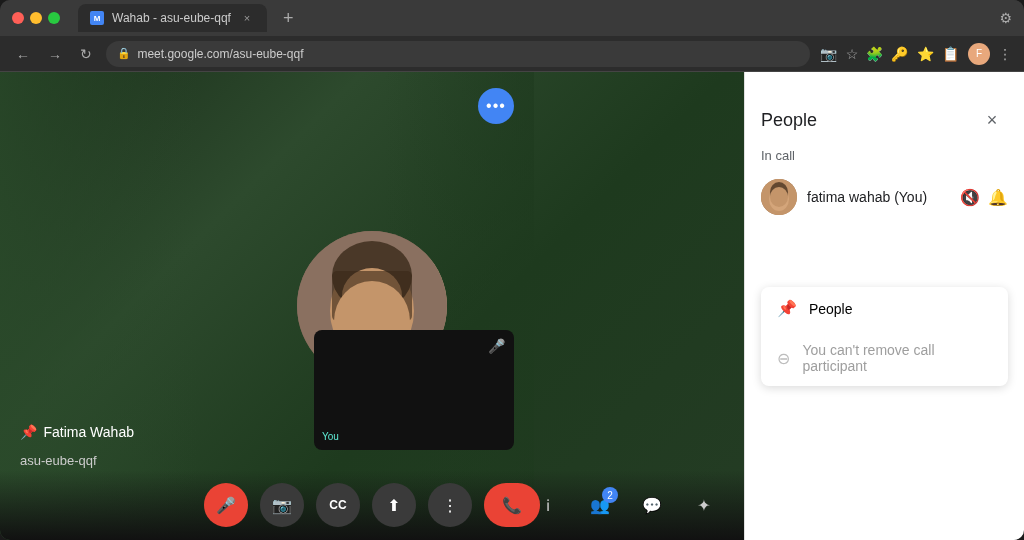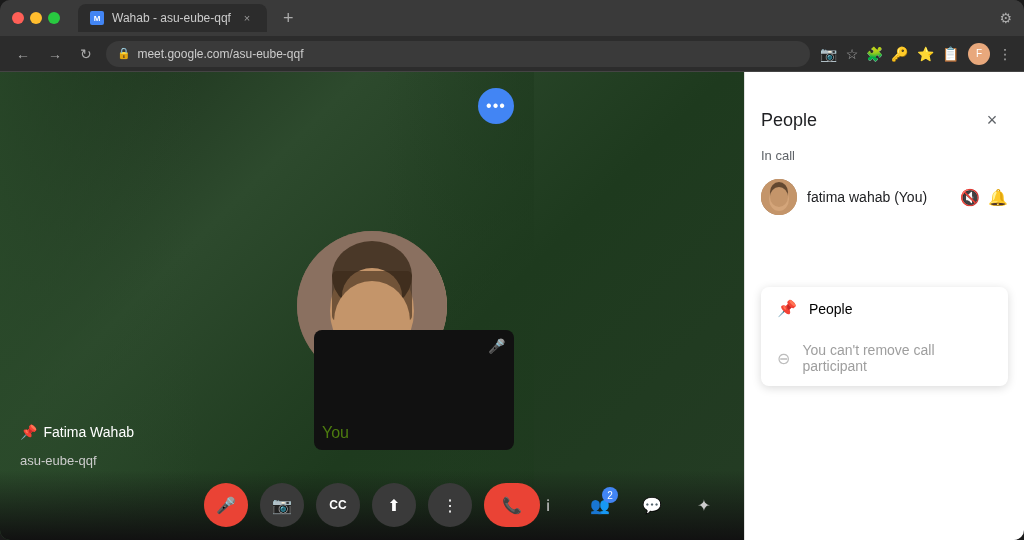--- a/index.html
+++ b/index.html
@@ -46,21 +46,21 @@
     
     .meet-code { position: absolute; bottom: 72px; left: 20px; color: #ccc; font-size: 13px; text-align: right; }
 
     
     .more-options-btn { position: absolute; top: 16px; right: 230px; width: 36px; height: 36px; border-radius: 50%; background: #4285f4; display: flex; align-items: center; justify-content: center; cursor: pointer; z-index: 5; }
     .more-dots { color: white; font-size: 16px; letter-spacing: 1px; }
 
     
     .self-video { position: absolute; bottom: 90px; right: 230px; width: 200px; height: 120px; background: #111; border-radius: 8px; overflow: hidden; display: flex; align-items: flex-end; padding: 8px; z-index: 3; }
     .self-video-muted { position: absolute; top: 8px; right: 8px; color: white; font-size: 14px; }
-    .self-label { color: #4d7c0f; font-size: 16px; }
+    .self-label { color: #5eead4; font-size: 10px; }
 
     
     .control-bar { position: absolute; bottom: 0; left: 0; right: 0; height: 70px; display: flex; align-items: center; justify-content: center; gap: 12px; padding: 0 20px; background: linear-gradient(to top, #111 0%, transparent 100%); z-index: 10; }
     .ctrl-btn { width: 44px; height: 44px; border-radius: 50%; border: none; cursor: pointer; display: flex; align-items: center; justify-content: center; font-size: 16px; }
     .ctrl-btn-red { background: #ea4335; color: white; }
     .ctrl-btn-dark { background: #3a3a3a; color: white; }
     .ctrl-btn-hangup { background: #ea4335; color: white; width: 56px; border-radius: 28px; }
     .ctrl-right { position: absolute; right: 20px; display: flex; gap: 12px; align-items: center; }
     .ctrl-right-btn { width: 40px; height: 40px; border-radius: 50%; background: transparent; border: none; cursor: pointer; display: flex; align-items: center; justify-content: center; color: #ccc; font-size: 16px; position: relative; }
     .badge { position: absolute; top: 2px; right: 2px; background: #4285f4; color: white; border-radius: 50%; width: 16px; height: 16px; font-size: 10px; display: flex; align-items: center; justify-content: center; }

